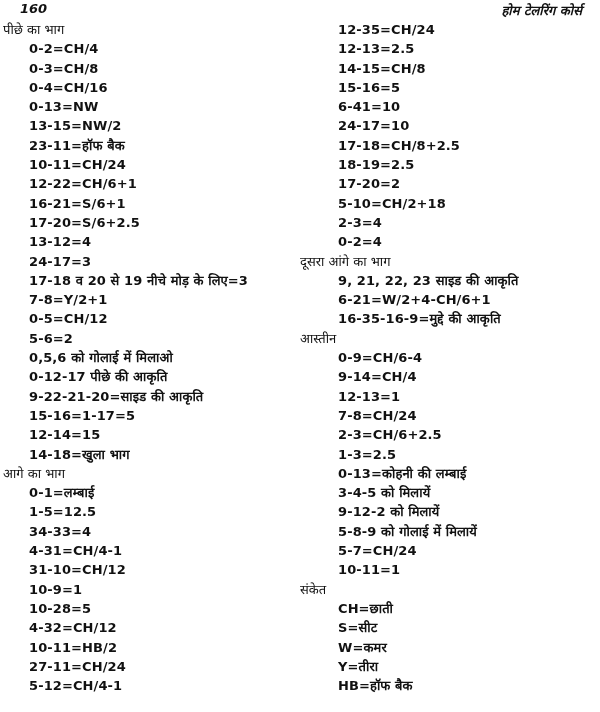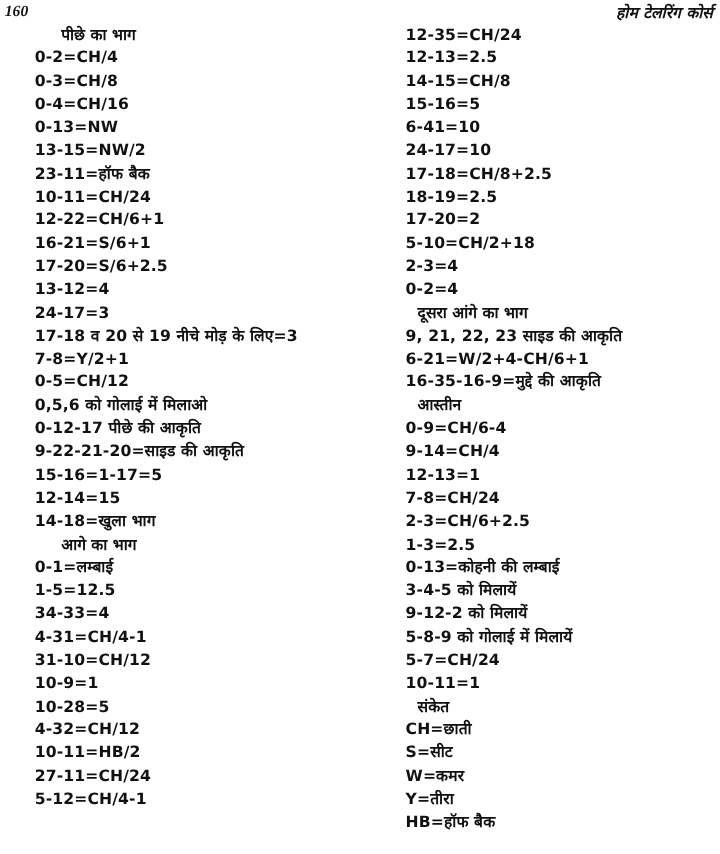--- a/index.html
+++ b/index.html
@@ -10,48 +10,46 @@
     body {
       width: 600px;
       height: 712px;
       position: relative;
       overflow: hidden;
       color: #111111;
       font-family: "DejaVu Sans", sans-serif;
     }
     .page-number {
       position: absolute;
-      left: 4px;
+      left: 20px;
       top: 1px;
       font-size: 13px;
       font-weight: bold;
       font-style: italic;
-      font-family: Liberation Serif, serif;
     }
     .running-head {
       position: absolute;
-      right: 6px;
+      right: 18px;
       top: 1px;
       font-size: 13px;
       font-weight: bold;
       font-style: italic;
     }
     .column {
       position: absolute;
       top: 20px;
     }
     .col-left { left: 3px; width: 290px; }
     .col-right { left: 300px; width: 296px; }
     .section-heading {
       font-size: 13px;
-      font-weight: bold;
+      font-weight: normal;
       height: 19.3px;
       line-height: 19.3px;
       white-space: nowrap;
-      margin-left: 48px;
     }
     .entry {
       font-size: 13px;
       font-weight: bold;
       height: 19.3px;
       line-height: 19.3px;
       padding-left: 26px;
       white-space: nowrap;
       letter-spacing: 0.1px;
     }
@@ -74,20 +72,21 @@
   <div class="entry">23-11=हॉफ बैक</div>
   <div class="entry">10-11=CH/24</div>
   <div class="entry">12-22=CH/6+1</div>
   <div class="entry">16-21=S/6+1</div>
   <div class="entry">17-20=S/6+2.5</div>
   <div class="entry">13-12=4</div>
   <div class="entry">24-17=3</div>
   <div class="entry">17-18 व 20 से 19 नीचे मोड़ के लिए=3</div>
   <div class="entry">7-8=Y/2+1</div>
   <div class="entry">0-5=CH/12</div>
+  <div class="entry">5-6=2</div>
   <div class="entry">0,5,6 को गोलाई में मिलाओ</div>
   <div class="entry">0-12-17 पीछे की आकृति</div>
   <div class="entry">9-22-21-20=साइड की आकृति</div>
   <div class="entry">15-16=1-17=5</div>
   <div class="entry">12-14=15</div>
   <div class="entry">14-18=खुला भाग</div>
 
   <div class="section-heading">आगे का भाग</div>
   <div class="entry">0-1=लम्बाई</div>
   <div class="entry">1-5=12.5</div>

